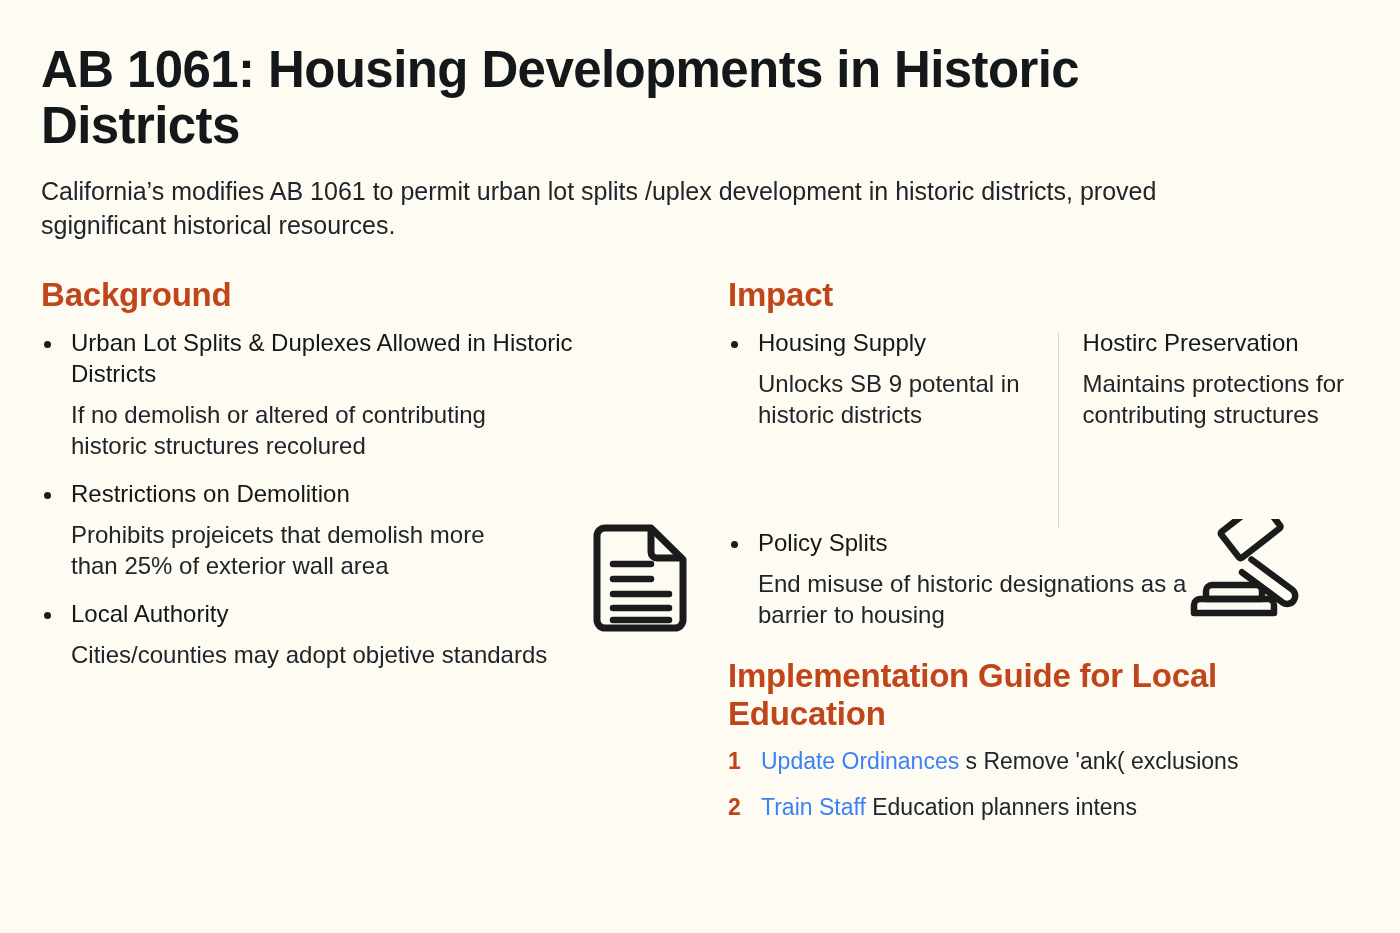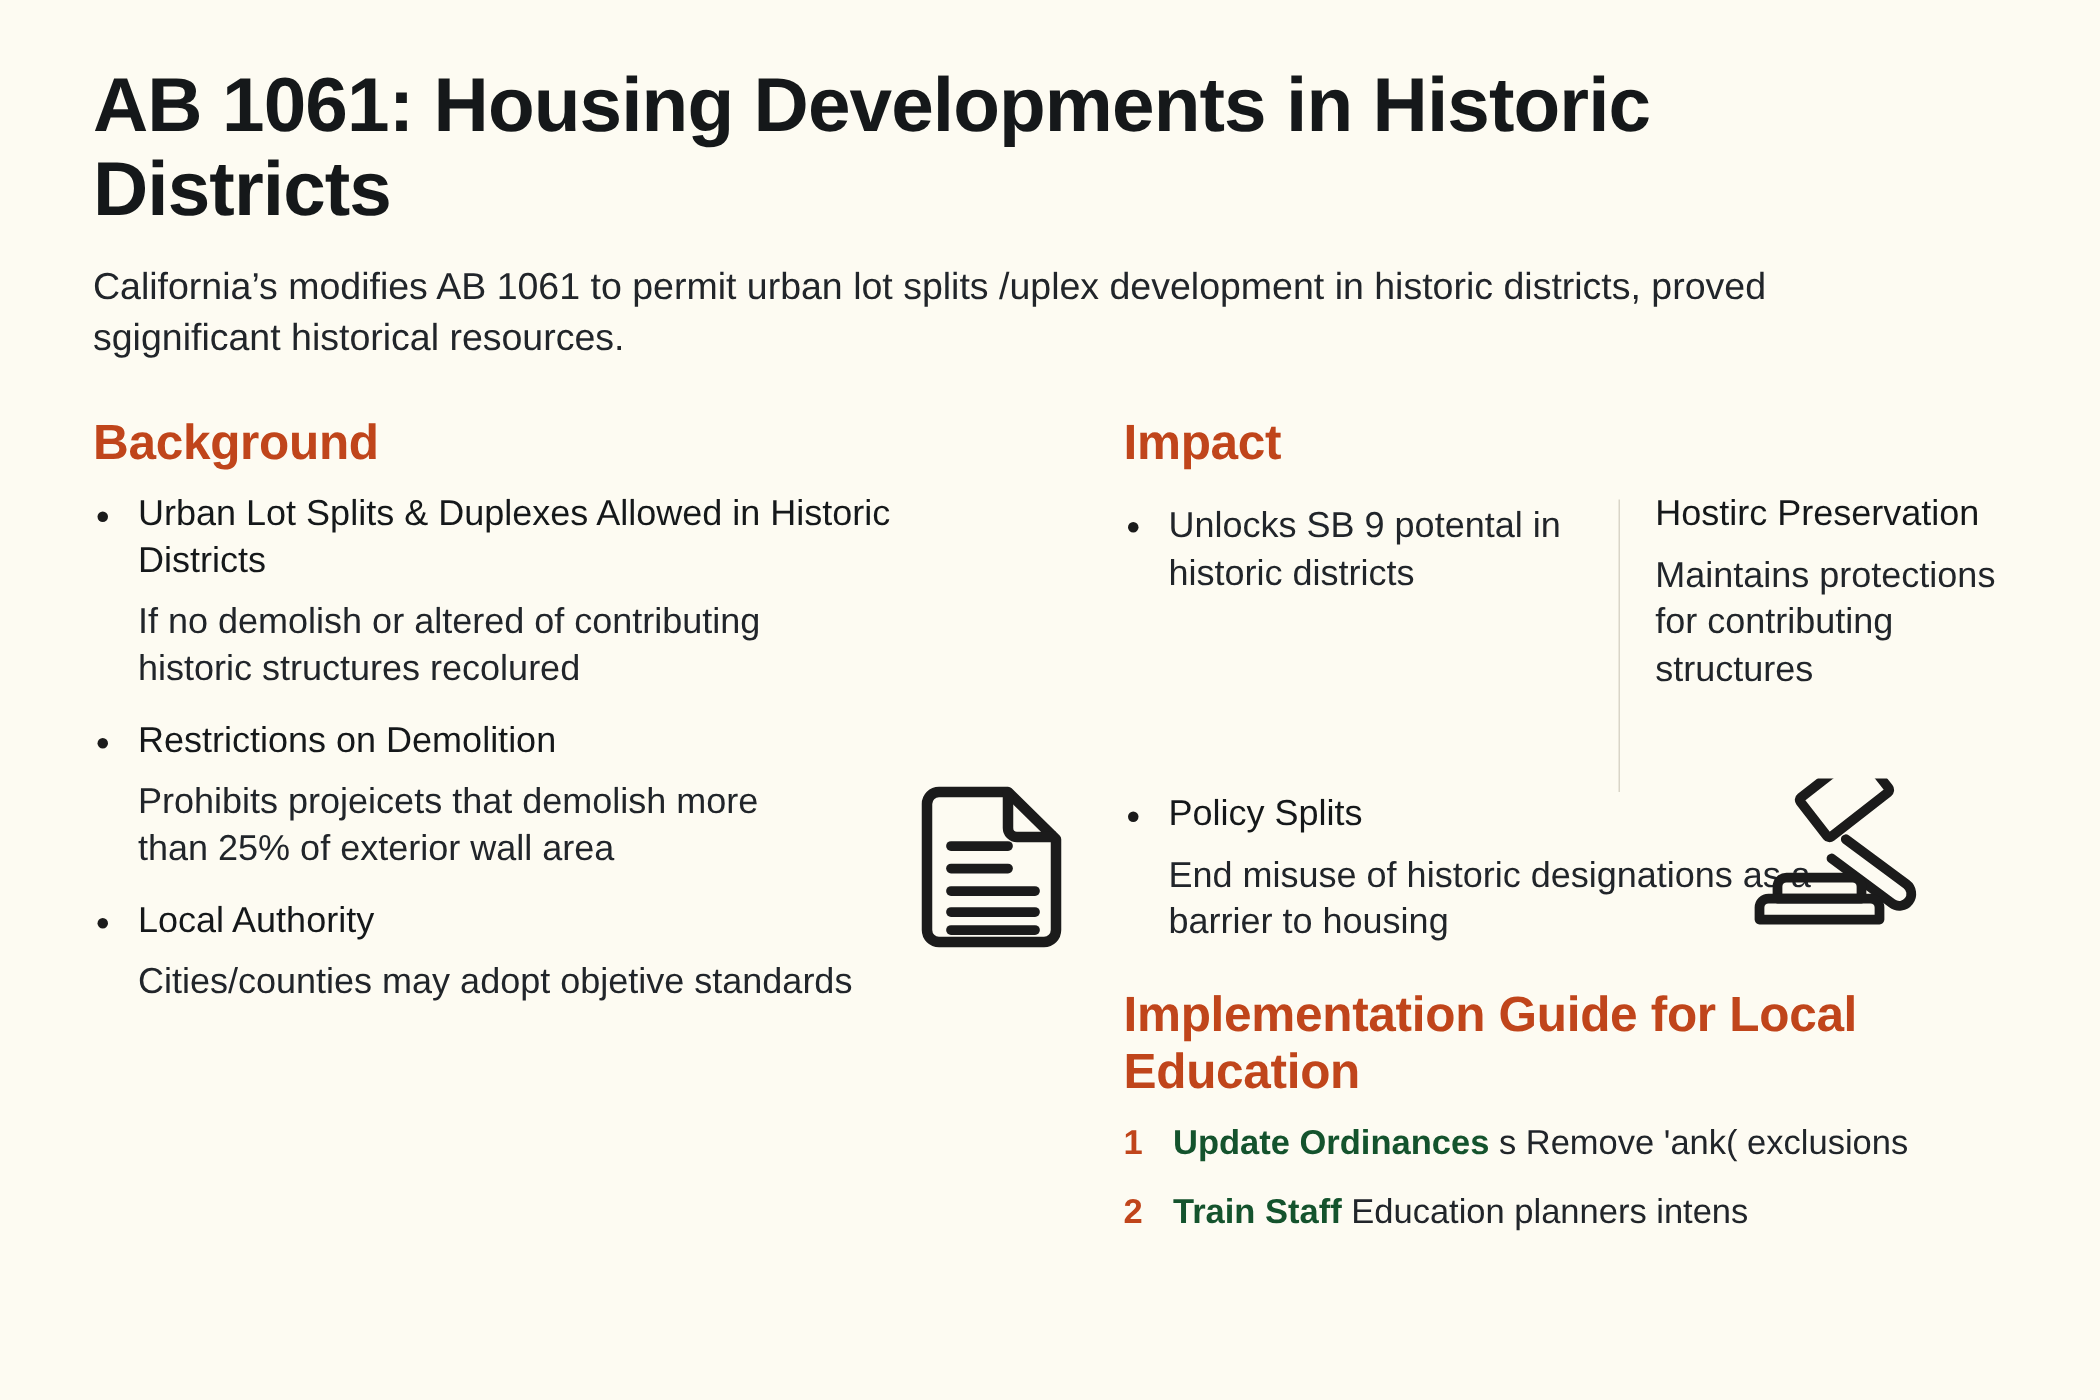--- a/index.html
+++ b/index.html
@@ -12,21 +12,21 @@
     background: #fdfbf2;
     font-family: "Liberation Sans", sans-serif;
     color: #1b1b1b;
     overflow: hidden;
   }
   .page {
     position: relative;
     width: 1400px;
     height: 933px;
     box-sizing: border-box;
-    padding: 0 62px;
+    padding: 0 41px;
   }
 
   
   .title {
     margin: 0;
     padding-top: 42px;
     font-size: 51px;
     line-height: 1.09;
     font-weight: bold;
     letter-spacing: -0.6px;
@@ -159,22 +159,22 @@
   ol.steps > li:last-child { margin-bottom: 0; }
   .step-num {
     position: absolute;
     left: 0;
     top: 0;
     font-size: 23px;
     font-weight: bold;
     color: #c0451b;
   }
   .step-label {
-    font-weight: bold;
-    color: #14532d;
+    font-weight: normal;
+    color: #3b82f6;
   }
   .step-text {
     font-weight: normal;
     color: #21252a;
   }
 
   
   .icon-doc {
     position: absolute;
     left: 548px;
@@ -237,20 +237,21 @@
 
     <div class="col-right">
 
       <h2 class="section-heading">Impact</h2>
 
       <div class="impact-split">
 
         <div class="impact-a">
           <ul class="bullets">
             <li>
+              <span class="b-title">Housing Supply</span>
               <span class="b-desc">Unlocks SB 9 potental in historic districts</span>
             </li>
           </ul>
         </div>
 
         <div class="impact-divider"></div>
 
         <div class="impact-b">
           <span class="b-title">Hostirc Preservation</span>
           <span class="b-desc">Maintains protections for contributing structures</span>

